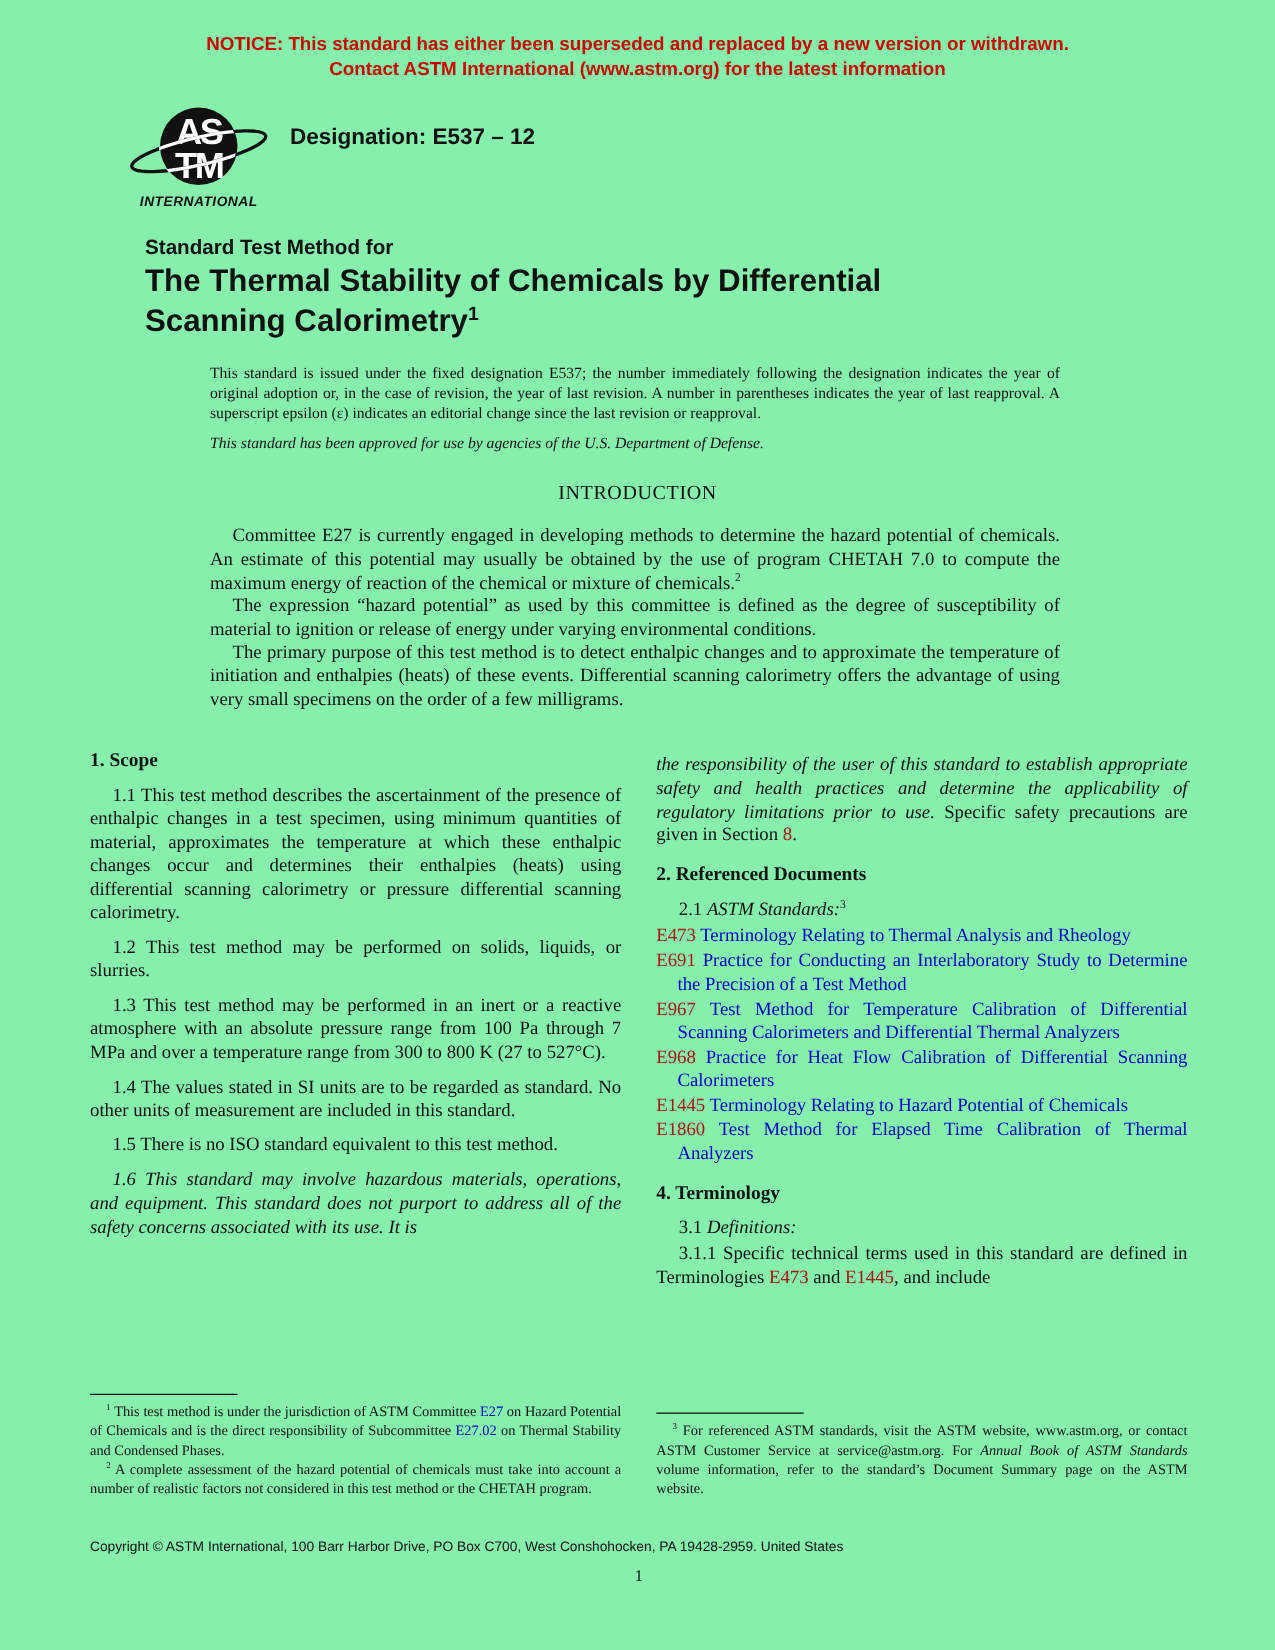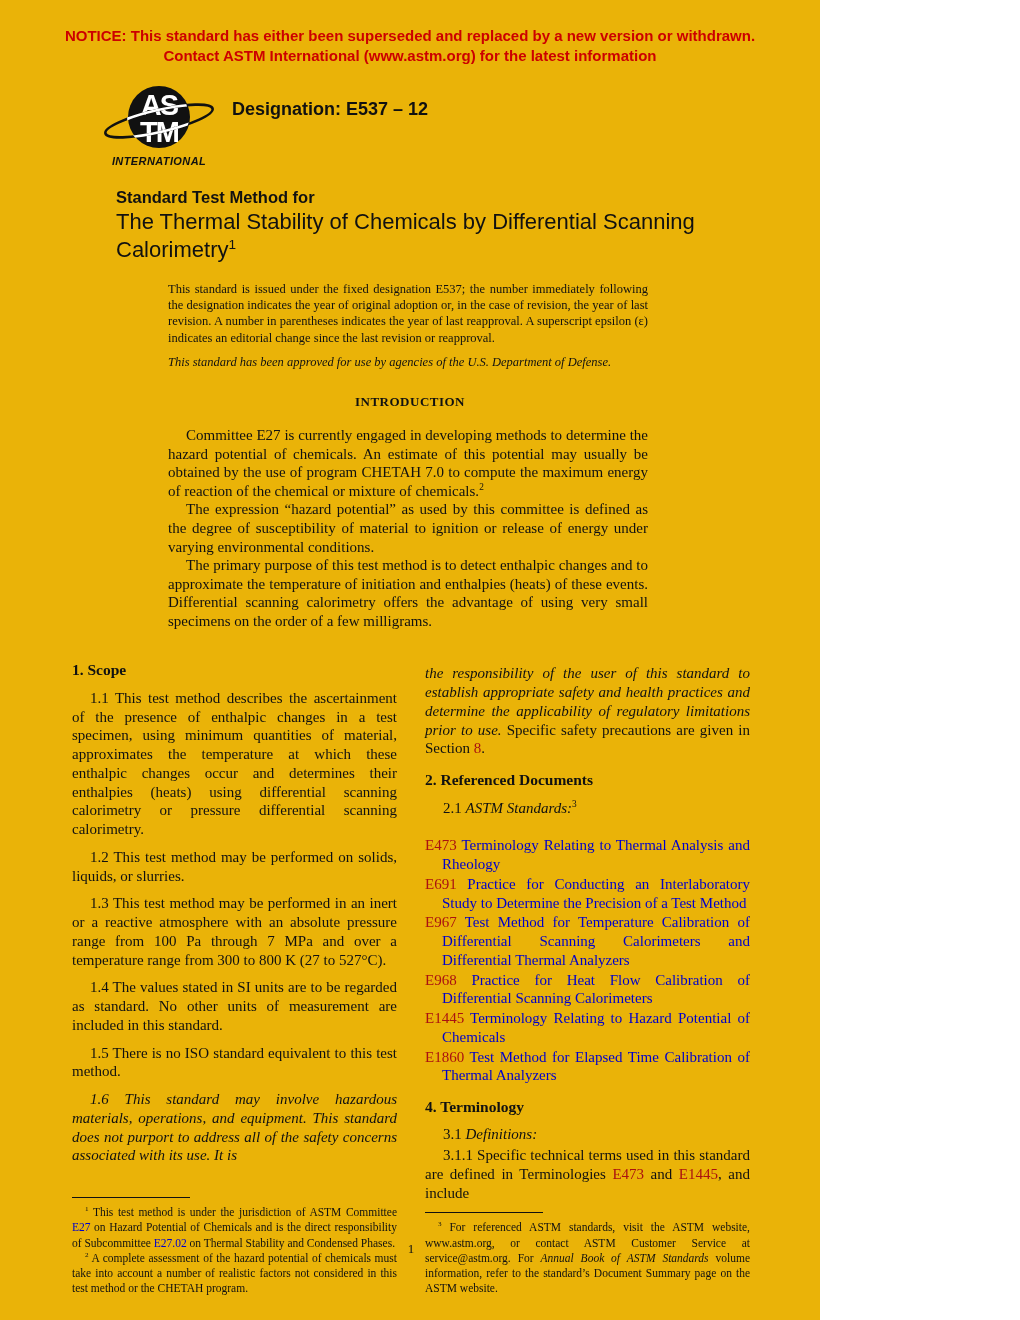--- a/index.html
+++ b/index.html
@@ -4,61 +4,61 @@
 <style>
   :root{
     --notice-red:#cc0000;
     --link-blue:#0000cc;
     --link-red:#aa1111;
     --ink:#111111;
   }
   *{margin:0;padding:0;box-sizing:border-box;}
   html,body{background:#ffffff;}
   body{width:1020px;font-family:"Liberation Serif",serif;color:var(--ink);}
-  .page{position:relative;width:820px;height:1320px;background:#eab308;overflow:hidden;}
+  .page{position:relative;width:1020px;height:1320px;background:#86efac;overflow:hidden;}
 
   
   .notice{margin-top:26px;text-align:center;font-family:"Liberation Sans",sans-serif;
           font-weight:bold;font-size:15px;line-height:1.3;color:var(--notice-red);}
 
   
   .header{display:flex;align-items:flex-start;padding:16px 70px 0 100px;}
   .logo{width:118px;text-align:center;}
   .logo-intl{font-family:"Liberation Sans",sans-serif;font-style:italic;font-weight:bold;
              font-size:11px;letter-spacing:.4px;margin-top:-4px;}
   .designation{font-family:"Liberation Sans",sans-serif;font-weight:bold;font-size:18px;
                margin:18px 0 0 14px;}
 
   
   .title-block{padding:20px 70px 0 116px;font-family:"Liberation Sans",sans-serif;}
   .title-eyebrow{font-weight:bold;font-size:16.5px;line-height:1.25;}
-  .title-main{font-weight:normal;font-size:22px;line-height:1.28;max-width:700px;}
+  .title-main{font-weight:bold;font-size:25px;line-height:1.28;max-width:700px;}
   sup{font-size:.62em;vertical-align:super;line-height:0;}
 
   
   .issue-note{margin:17px 172px 0 168px;font-size:12.5px;line-height:1.3;text-align:justify;}
   .dod-note{margin:9px 172px 0 168px;font-size:12.5px;font-style:italic;}
 
   
-  .intro-heading{margin-top:24px;text-align:center;font-weight:bold;font-size:13px;
+  .intro-heading{margin-top:24px;text-align:center;font-weight:normal;font-size:16px;
                  letter-spacing:.5px;}
   .intro-body{margin:16px 172px 0 168px;font-size:15px;line-height:1.24;text-align:justify;}
   .intro-body p{text-indent:18px;}
 
   
   .columns{display:flex;gap:28px;padding:0 70px 0 72px;margin-top:30px;min-height:600px;}
   .col{width:50%;display:flex;flex-direction:column;font-size:15px;line-height:1.25;
        text-align:justify;}
   .sec-heading{font-weight:bold;font-size:15.5px;margin-top:12px;text-align:left;}
   .col p.item{margin-top:9px;text-indent:18px;}
   .col p.noindent{text-indent:0;margin-top:4px;}
   .italic{font-style:italic;}
 
   
-  .refs{list-style:none;margin-top:18px;}
+  .refs{list-style:none;margin-top:2px;}
   .refs li{padding-left:17px;text-indent:-17px;margin-top:1px;}
   .link-red{color:var(--link-red);}
   .link-blue{color:var(--link-blue);}
 
   
   .fn-block{margin-top:auto;padding-top:10px;}
   .fn-sep{width:118px;border-top:1.4px solid var(--ink);margin-bottom:7px;}
   .fn{font-size:11.5px;line-height:1.32;text-align:justify;}
   .fn p{text-indent:13px;}
 
@@ -159,16 +159,17 @@
         <div class="fn-sep"></div>
         <div class="fn">
           <p><sup>3</sup><span> For referenced ASTM standards, visit the ASTM website, www.astm.org, or contact ASTM Customer Service at service@astm.org. For </span><span class="italic">Annual Book of ASTM Standards</span><span> volume information, refer to the standard’s Document Summary page on the ASTM website.</span></p>
         </div>
       </div>
     </div>
 
   </div>
 
   <div class="footer">
+    <div class="copyright">Copyright © ASTM International, 100 Barr Harbor Drive, PO Box C700, West Conshohocken, PA 19428-2959. United States</div>
     <div class="pagenum">1</div>
   </div>
 
 </div>
 
 </body></html>

